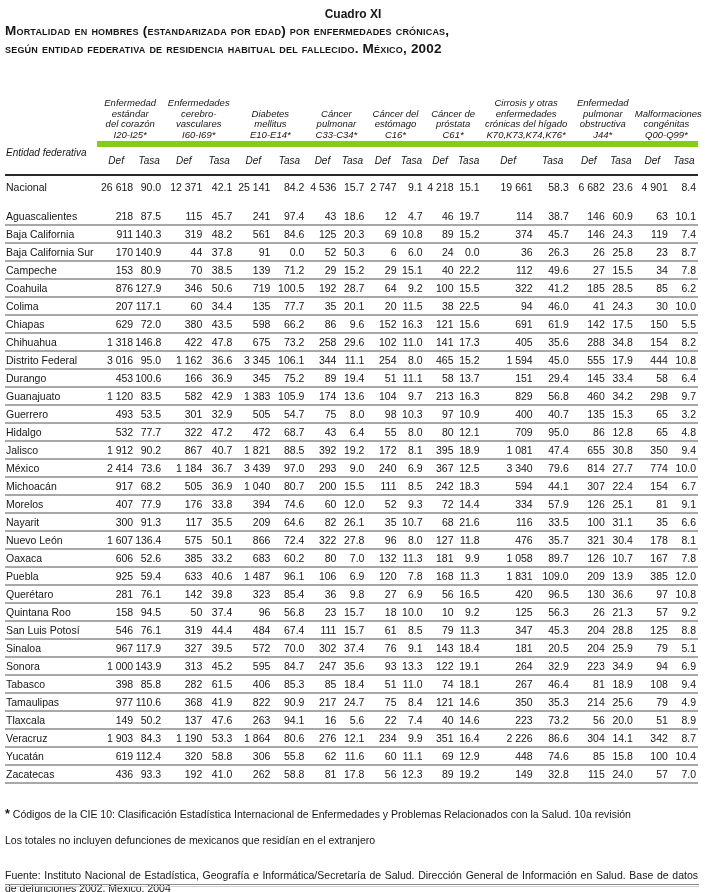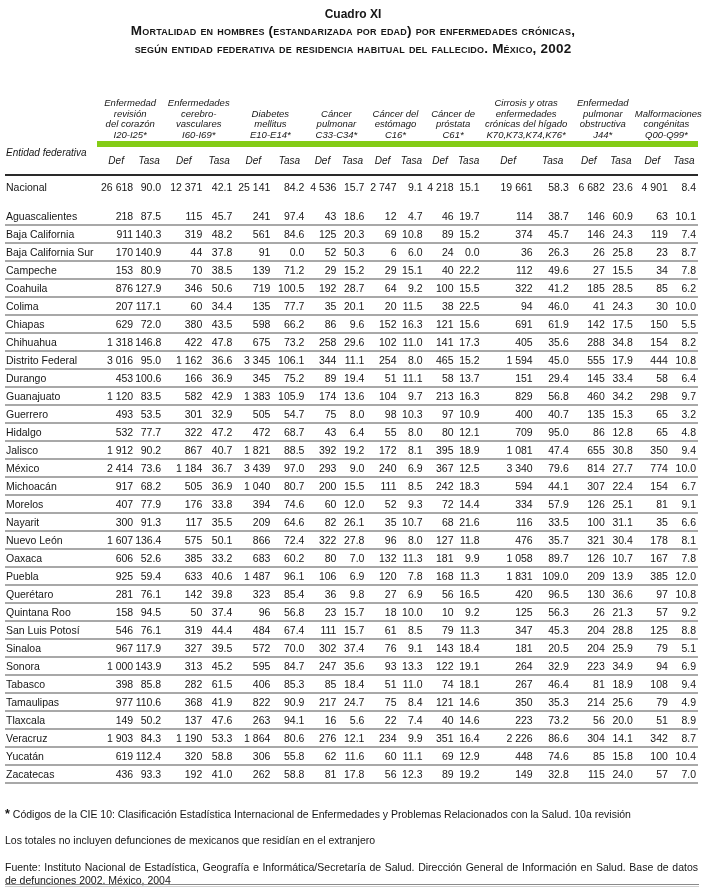--- a/index.html
+++ b/index.html
@@ -7,21 +7,21 @@
   body {
     width: 705px; height: 892px;
     position: relative; overflow: hidden;
     color: #161616;
     font-family: "Liberation Sans", sans-serif;
   }
   .page { padding: 7px 4px 0 5px; }
 
   .caption { text-align: center; font-weight: bold; font-size: 12px; line-height: 15px; }
   .title-line {
-    text-align: center; font-weight: bold; font-variant: small-caps;
+    text-align: left; font-weight: bold; font-variant: small-caps;
     font-size: 13.5px; line-height: 18px; letter-spacing: 0.2px;
   }
 
   table { border-collapse: collapse; table-layout: fixed; width: 693px; margin-top: 8px; }
   th { font-weight: normal; font-style: italic; }
 
   .corner { height: 58px; }
   .gh { vertical-align: bottom; padding: 0; }
   .gh-inner { border-bottom: 6px solid #84cc16; padding-bottom: 1px; margin-top: 32px; }
   .gh-inner div { text-align: center; font-size: 9.5px; line-height: 10.5px; white-space: nowrap; overflow: visible; }
@@ -32,21 +32,21 @@
 
   tbody td { font-size: 10.5px; height: 16.5px; line-height: 16px; text-align: right; padding: 0 2px 0 0; white-space: nowrap; }
   td.name { text-align: left; padding-left: 1px; }
   tr.national td { padding-top: 3px; height: 19px; }
   tr.spacer td { height: 13px; border: none; }
   tr.state td { border-bottom: 2px solid #a8a8a8; }
 
   .footnotes { margin-top: 24px; font-size: 10.5px; line-height: 13px; width: 693px; }
   .fn-star { font-weight: bold; font-size: 12.5px; }
   .fn-cie { margin-bottom: 13px; }
-  .fn-totales { margin-bottom: 14px; }
+  .fn-totales { margin-bottom: 22px; }
   .fuente { text-align: justify; }
   .bottom-rule {
     position: absolute; left: 5px; top: 884px; width: 694px; height: 1px;
     border-top: 1px solid #8a8a8a; border-bottom: 1px solid #cfcfcf; padding-top: 1px;
   }
 </style>
 </head>
 <body>
 
 <div class="page">
@@ -76,21 +76,21 @@
         <col style="width: 28px;">
         <col style="width: 35px;">
         <col style="width: 28px;">
       </colgroup>
     <thead>
       <tr id="group-row">
         <th class="corner"></th>
       <th colspan="2" class="gh">
             <div class="gh-inner">
               <div>Enfermedad</div>
-              <div>revisión</div>
+              <div>estándar</div>
               <div>del corazón</div>
               <div class="code">I20-I25*</div>
             </div>
           </th>
           <th colspan="2" class="gh">
             <div class="gh-inner">
               <div>Enfermedades</div>
               <div>cerebro-</div>
               <div>vasculares</div>
               <div class="code">I60-I69*</div>

